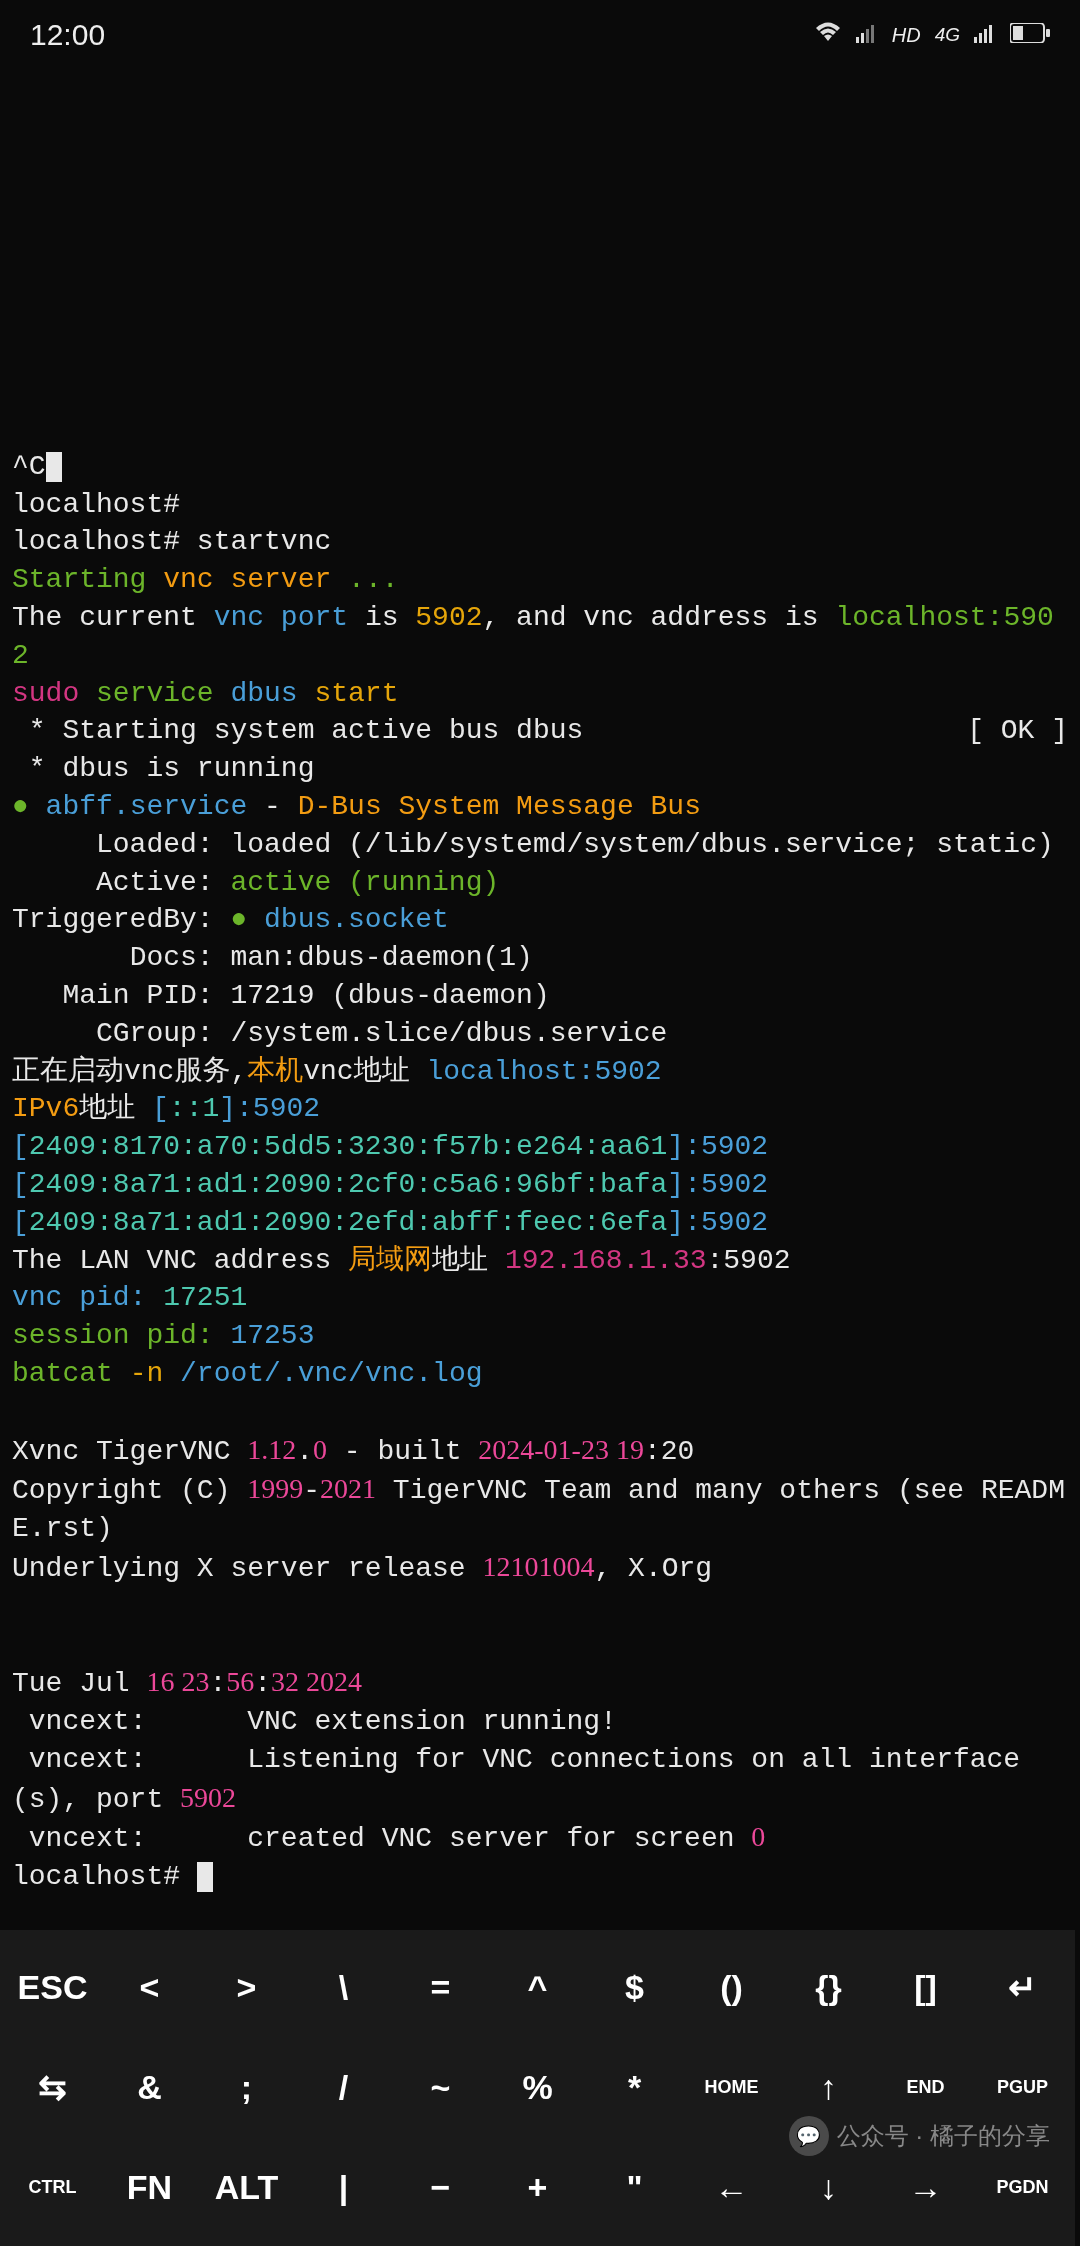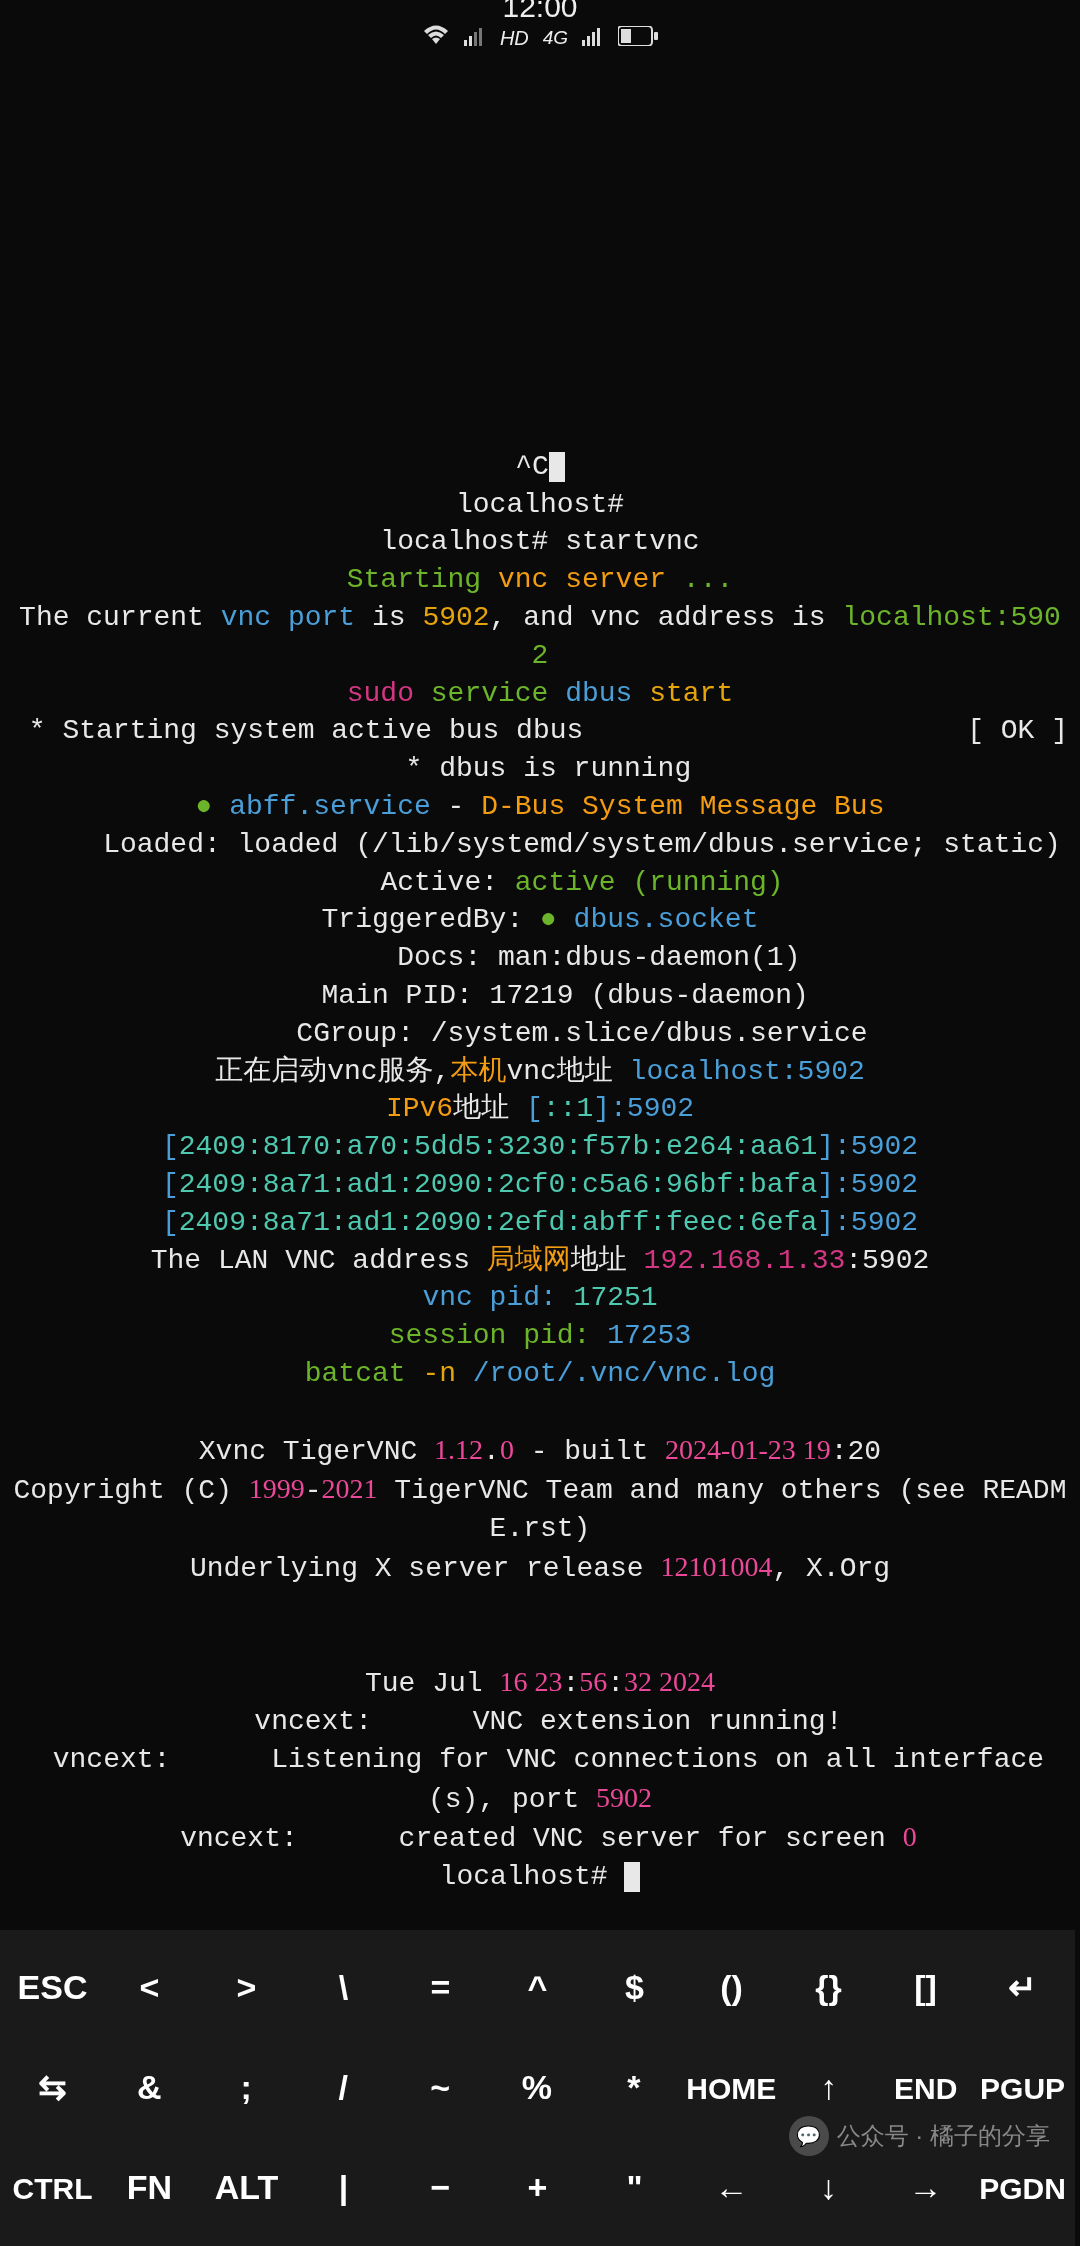--- a/index.html
+++ b/index.html
@@ -8,37 +8,35 @@
   height: 2246px;
   background: #0a0a0a;
   color: #e8e8e8;
   font-family: 'Courier New', monospace;
   font-size: 28px;
   overflow: hidden;
   position: relative;
 }
 .status-bar {
   display: flex;
-  justify-content: flex-end;
+  justify-content: space-between;
   align-items: center;
   padding: 18px 30px;
   height: 70px;
   font-family: -apple-system, sans-serif;
   font-size: 30px;
   color: #eee;
-  flex-direction: column;
 }
 .status-icons { display: flex; gap: 14px; align-items: center; font-size: 24px; font-style: italic; }
 .terminal {
   padding: 0 12px;
   line-height: 1.35;
   white-space: pre-wrap;
   word-break: break-all;
   margin-top: 340px;
-  text-align: center;
 }
 .yellow { color: #e5a50a; }
 .orange { color: #f39c12; }
 .blue { color: #4a9fd8; }
 .cyan { color: #4ec9b0; }
 .magenta { color: #d33682; }
 .purple { color: #ec4899; font-family: Liberation Serif, serif; }
 .bgreen { color: #6cb52a; }
 .cursor {
   display: inline-block;
@@ -63,21 +61,21 @@
 .kkey {
   flex: 1;
   text-align: center;
   color: #fff;
   font-family: -apple-system, sans-serif;
   font-size: 34px;
   font-weight: 600;
   padding: 20px 4px;
   line-height: 1.1;
 }
-.kkey.small { font-size: 30px; }
+.kkey.small { font-size: 18px; }
 .watermark {
   position: absolute;
   bottom: 90px;
   right: 30px;
   color: #888;
   font-size: 24px;
   font-family: sans-serif;
   display: flex;
   align-items: center;
   gap: 8px;

